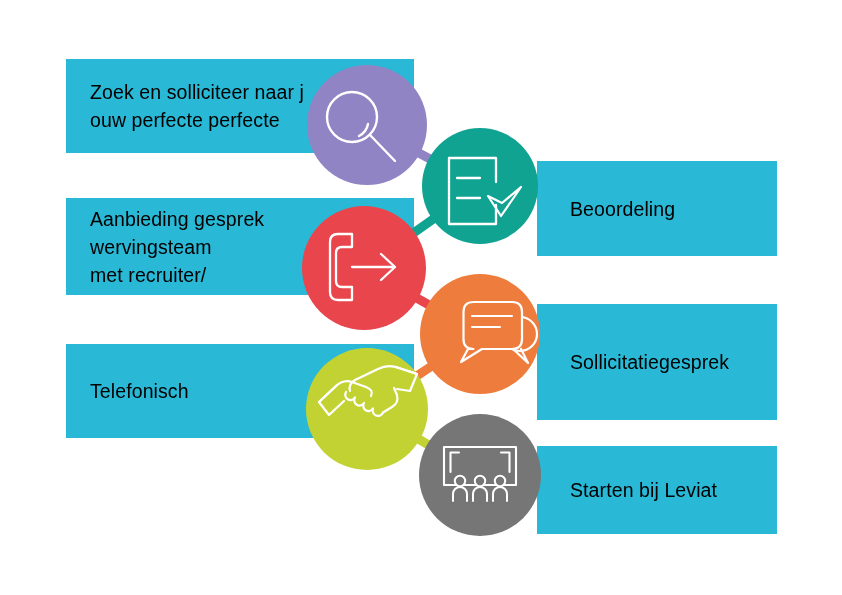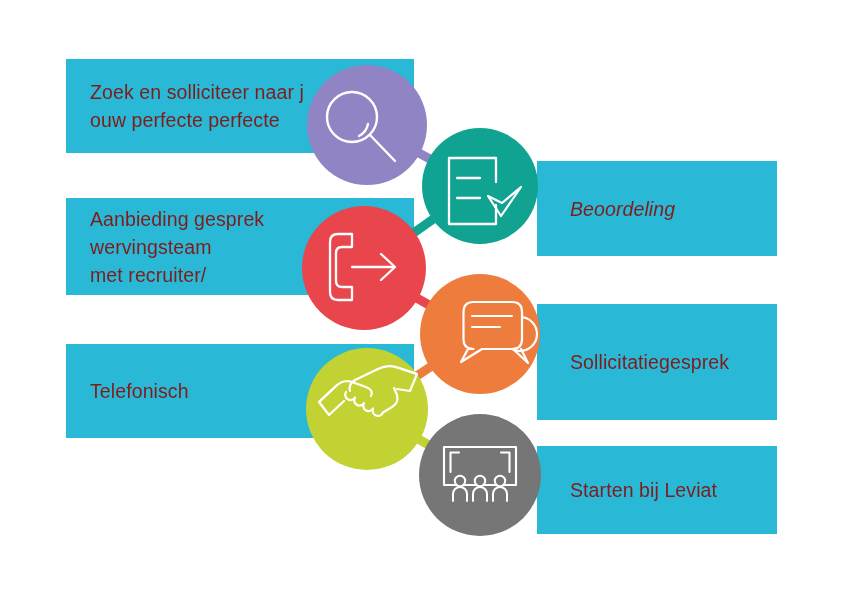--- a/index.html
+++ b/index.html
@@ -5,24 +5,24 @@
   html,body { margin:0; padding:0; background:#ffffff; }
   .stage {
     position:relative; width:842px; height:595px; background:#ffffff;
     font-family:"Liberation Sans", sans-serif; overflow:hidden;
   }
   .bar { position:absolute; background:#29b8d5; display:flex; align-items:center; }
   .bar.left  { left:66px;  width:348px; }
   .bar.right { left:537px; width:240px; }
   .bar.left  .bar-label { padding-left:24px; }
   .bar.right .bar-label { padding-left:33px; }
-  .bar-label { color:#7f1d1d; font-size:19.5px; line-height:28px; letter-spacing:0.1px; }
+  .bar-label { color:#000000; font-size:19.5px; line-height:28px; letter-spacing:0.1px; }
   .bar-label span { display:block; }
   #bar-1 { top:59px;  height:94px; }
-  #bar-2 { top:161px; height:95px;font-style:italic; }
+  #bar-2 { top:161px; height:95px; }
   #bar-3 { top:198px; height:97px; }
   #bar-4 { top:304px; height:116px;text-align:center; }
   #bar-5 { top:344px; height:94px; }
   #bar-6 { top:446px; height:88px; }
   svg.overlay { position:absolute; left:0; top:0; }
   .icon-stroke { fill:none; stroke:#ffffff; stroke-linecap:round; stroke-linejoin:round; }
 </style>
 </head>
 <body>
 

